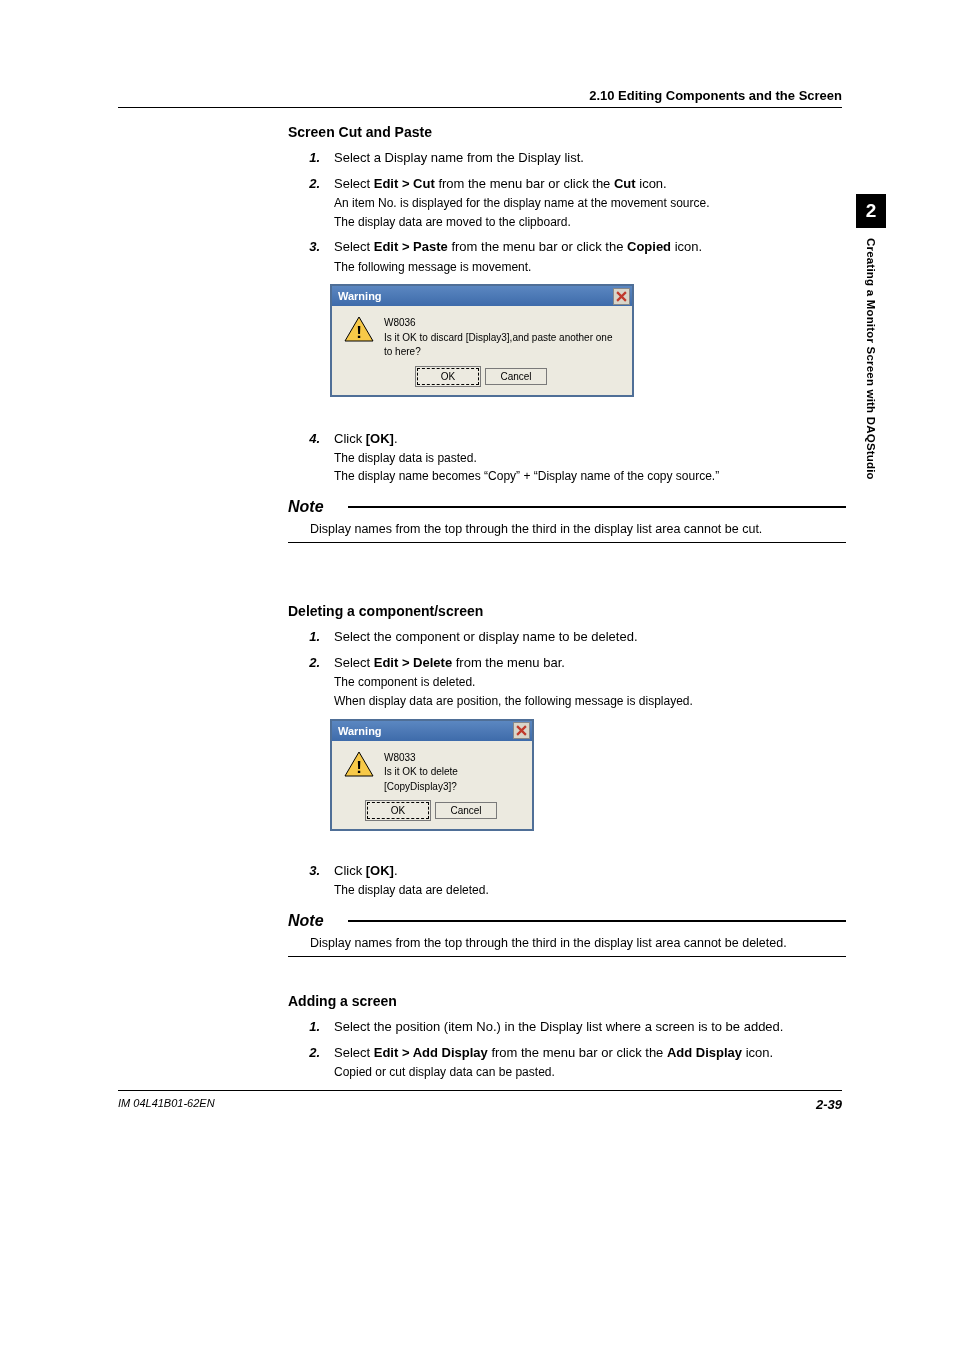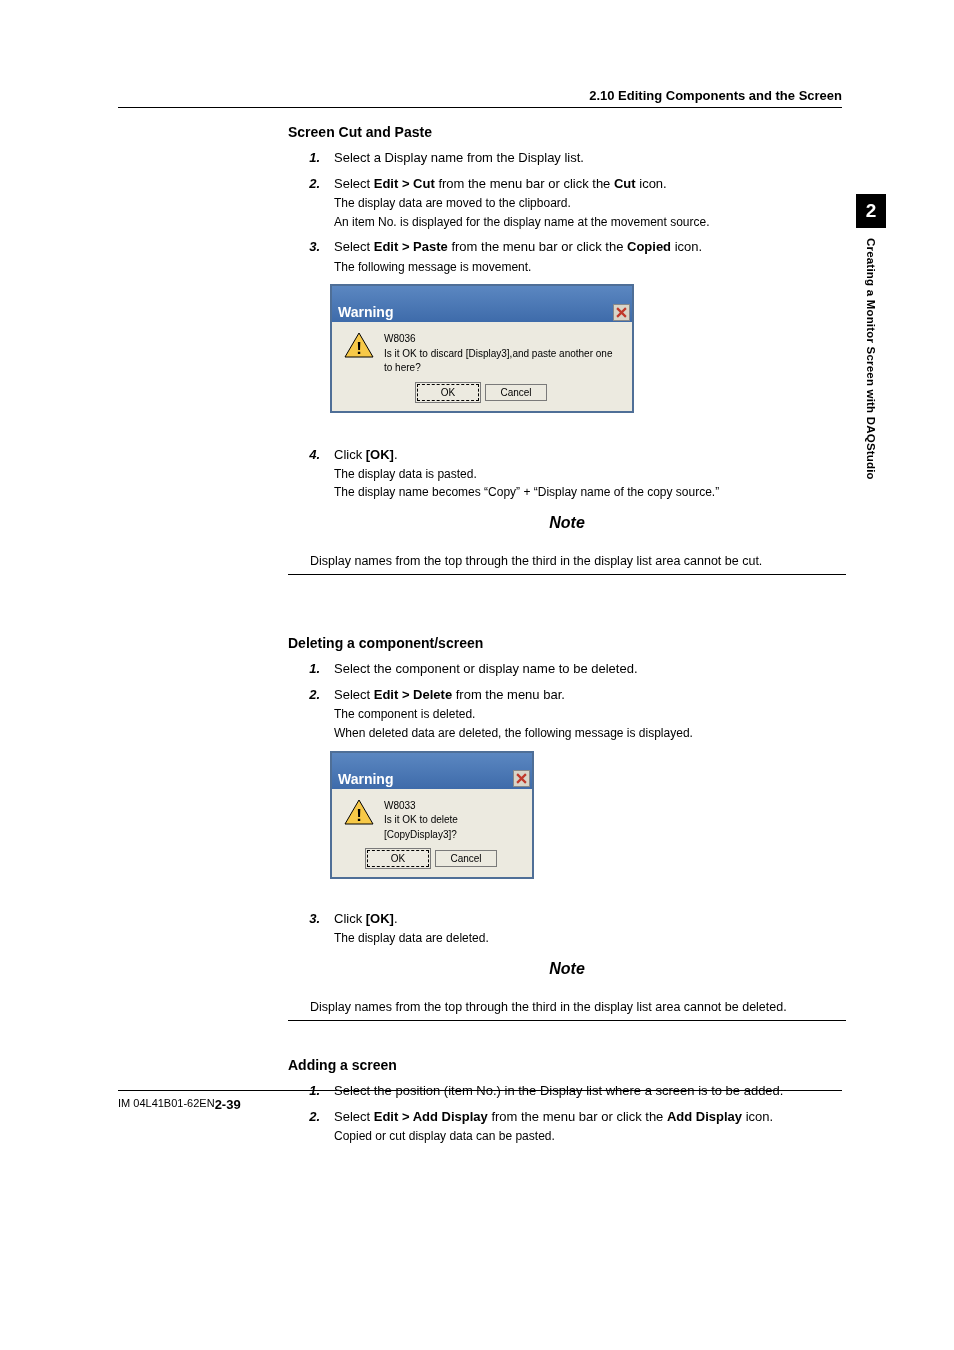--- a/index.html
+++ b/index.html
@@ -74,22 +74,22 @@
     font-family: Tahoma, Arial, sans-serif;
   }
   .dialog-title {
     display: flex;
     align-items: center;
     justify-content: space-between;
     height: 20px;
     background: linear-gradient(#5b87c1, #3e6baa);
     color: #fff;
     font-weight: bold;
-    font-size: 14px;
-    padding: 16px 2px 0 6px;
+    font-size: 11px;
+    padding: 0 2px 0 6px;
   }
   .close-btn {
     width: 17px;
     height: 17px;
     background: #d9d5c8;
     border: 1px solid #888;
     color: #c0392b;
     font-size: 13px;
     font-weight: bold;
     display: flex;
@@ -134,23 +134,22 @@
     outline: 1px solid #7a7a7a;
     outline-offset: 1px;
   }
   
   .note-block {
     margin: 12px 0 0 0;
   }
   .note-head {
     display: flex;
     align-items: center;
-    gap: 16px;
+    gap: 24px;
     margin: 0;
-    flex-direction: column;
   }
   .note-head .label {
     font-style: italic;
     font-weight: bold;
     font-size: 16px;
   }
   .note-head .rule {
     flex: 1;
     height: 2px;
     background: #000;
@@ -189,22 +188,24 @@
     letter-spacing: 0.2px;
   }
   
   .footer {
     position: absolute;
     bottom: 126px;
     left: 118px;
     right: 112px;
     border-top: 1px solid #000;
     display:flex;
+    justify-content: space-between;
     padding-top: 6px;
     font-size: 11px;
+    font-style: italic;
   }
   .footer .pg {
     font-weight: bold;
     font-size: 13px;
   }
   .gap-big { height: 60px; }
   .gap-med { height: 36px; }
 </style>
 </head>
 <body>
@@ -224,22 +225,22 @@
     <div class="h-sub">Screen Cut and Paste</div>
     <div class="ol">
       <div class="li">
         <div class="li-num">1.</div>
         <div class="li-body">Select a Display name from the Display list.</div>
       </div>
       <div class="li smaller">
         <div class="li-num">2.</div>
         <div class="li-body">
           <span>Select </span><span class="bold">Edit &gt; Cut</span><span> from the menu bar or click the </span><span class="bold">Cut</span><span> icon.</span>
+          <div class="sub">An item No. is displayed for the display name at the movement source.</div>
           <div class="sub">The display data are moved to the clipboard.</div>
-          <div class="sub">An item No. is displayed for the display name at the movement source.</div>
         </div>
       </div>
       <div class="li smaller">
         <div class="li-num">3.</div>
         <div class="li-body">
           <span>Select </span><span class="bold">Edit &gt; Paste</span><span> from the menu bar or click the </span><span class="bold">Copied</span><span> icon.</span>
           <div class="sub">The following message is movement.</div>
         </div>
       </div>
     </div>
@@ -298,21 +299,21 @@
     <div class="ol">
       <div class="li">
         <div class="li-num">1.</div>
         <div class="li-body">Select the component or display name to be deleted.</div>
       </div>
       <div class="li smaller">
         <div class="li-num">2.</div>
         <div class="li-body">
           <span>Select </span><span class="bold">Edit &gt; Delete</span><span> from the menu bar.</span>
           <div class="sub">The component is deleted.</div>
-          <div class="sub">When deleted data are deleted, the following message is displayed.</div>
+          <div class="sub">When display data are position, the following message is displayed.</div>
         </div>
       </div>
     </div>
 
     <div class="dialog" style="width:200px;">
       <div class="dialog-title">
         <span>Warning</span>
         <div class="close-btn">
           <svg width="11" height="11" viewBox="0 0 10 10">
               <path d="M1 1 L9 9 M9 1 L1 9" stroke="#c0392b" stroke-width="2" fill="none"></path>

